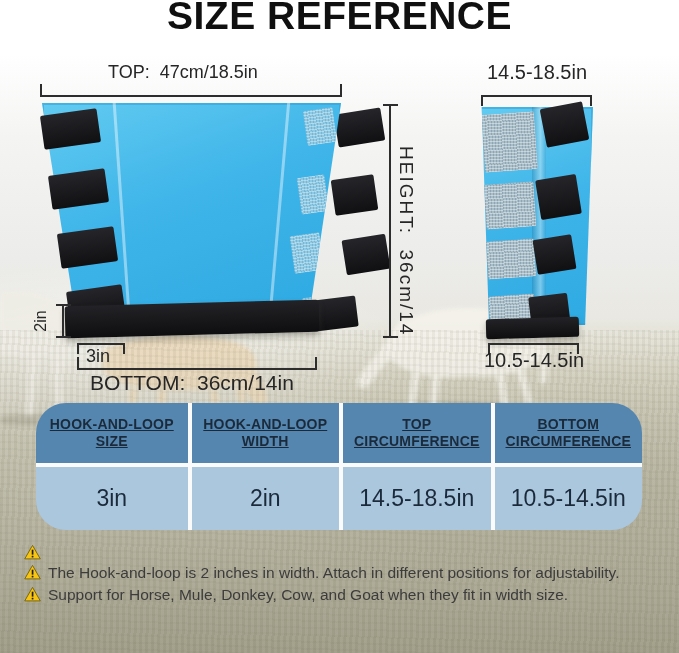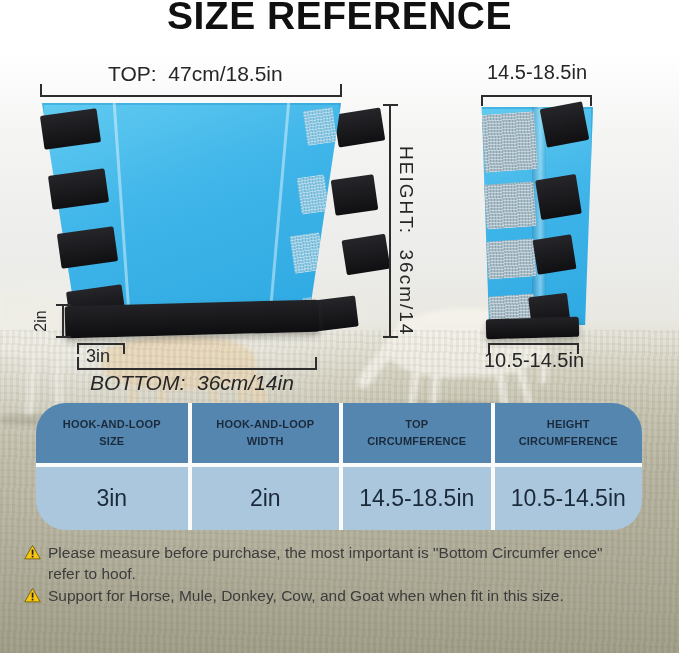--- a/index.html
+++ b/index.html
@@ -50,21 +50,21 @@
   .band{position:absolute;background:linear-gradient(180deg,#232327,#0e0e10);border-radius:3px;
         box-shadow:0 4px 6px rgba(60,60,48,.35);}
   .fold{position:absolute;top:0;bottom:0;width:14px;
         background:linear-gradient(90deg,rgba(20,90,130,.25),rgba(255,255,255,.35) 60%,rgba(20,90,130,.12));}
 
   
   .size-table{position:absolute;left:36px;top:403px;width:606px;display:grid;
               grid-template-columns:1fr 1fr 1fr 1fr;grid-template-rows:60px 67px;}
   .tcell{box-sizing:border-box;display:flex;flex-direction:column;align-items:center;justify-content:center;
          color:var(--table-text,#1b2a3a);text-align:center;}
-  .th{background:var(--table-header-bg,#5586b0);font-size:11px;font-weight:700;letter-spacing:.2px;line-height:17px;}
+  .th{background:var(--table-header-bg,#5586b0);font-size:14px;font-weight:700;letter-spacing:.2px;line-height:17px;text-decoration:underline;}
   .td{background:var(--table-row-bg,#abc7de);font-size:23px;font-weight:500;}
   .bL{border-left:4px solid #fafbfa;}
   .bT{border-top:4px solid #fafbfa;}
   .rTL{border-top-left-radius:30px;} .rTR{border-top-right-radius:30px;}
   .rBL{border-bottom-left-radius:30px;} .rBR{border-bottom-right-radius:30px;}
 
   
   .notes{position:absolute;left:24px;top:542px;width:636px;color:var(--note-text,#3c3c3c);
          font-size:15.5px;line-height:21px;}
   .note{display:flex;gap:7px;align-items:flex-start;margin-bottom:1px;}
@@ -105,21 +105,21 @@
         <path d="M432,375 L430,410 L436,410 L440,377 Z"></path>
       <path d="M496,374 L502,408 L508,407 L504,372 Z"></path>
         <path d="M516,370 L526,404 L532,402 L524,368 Z"></path>
       <path d="M540,332 C548,344 550,362 546,380 C545,386 541,386 540,380 C542,362 540,348 534,338 Z"></path>
     </g>
   </svg>
   <div class="grass"></div>
 
   <div class="title">SIZE REFERENCE</div>
 
-  <div class="m-label" style="left:108px;top:62px;font-size:21px;">TOP:  47cm/18.5in</div>
+  <div class="m-label" style="left:108px;top:62px;font-size:18px;">TOP:  47cm/18.5in</div>
   <div class="hline up" style="left:40px;top:95px;width:302px;"></div>
 
   <div class="strap" style="left:336px;top:111px;width:47px;height:33px;transform:rotate(-9deg);"></div>
   <div class="strap" style="left:333px;top:177px;width:43px;height:36px;transform:rotate(-8deg);"></div>
   <div class="strap" style="left:344px;top:237px;width:44px;height:35px;transform:rotate(-9deg);"></div>
   <div class="strap" style="left:314px;top:298px;width:43px;height:31px;transform:rotate(-7deg);"></div>
 
   <div class="blue-body" style="left:42px;top:103px;width:299px;height:209px;clip-path:polygon(0 0,100% 0,89.5% 100%,11% 100%);">
     <div class="seam" style="left:26%;transform:rotate(-4deg);"></div>
     <div class="seam" style="left:79%;transform:rotate(5deg);"></div>
@@ -137,21 +137,21 @@
   <div class="band" style="left:65px;top:303px;width:254px;height:32px;transform:rotate(-1.5deg);"></div>
 
   <div class="vline" style="left:389px;top:104px;height:234px;"></div>
   <div class="m-label vert" style="left:395px;top:146px;font-size:19px;letter-spacing:2px;">HEIGHT:  36cm/14</div>
 
   <div class="vline" style="left:62px;top:304px;height:34px;"></div>
   <div class="m-label" style="left:26px;top:310px;width:34px;height:22px;font-size:16px;transform:rotate(-90deg);text-align:center;">2in</div>
   <div class="hline down" style="left:77px;top:343px;width:48px;"></div>
   <div class="m-label" style="left:86px;top:346px;font-size:18px;">3in</div>
   <div class="hline up" style="left:77px;top:368px;width:240px;"></div>
-  <div class="m-label" style="left:90px;top:371px;font-size:21px;font-style:italic;">BOTTOM:  36cm/14in</div>
+  <div class="m-label" style="left:90px;top:371px;font-size:21px;">BOTTOM:  36cm/14in</div>
 
   <div class="m-label" style="left:480px;top:61px;width:114px;font-size:20px;text-align:center;">14.5-18.5in</div>
   <div class="hline down" style="left:481px;top:95px;width:111px;"></div>
 
   <div class="blue-body" style="left:480px;top:107px;width:113px;height:218px;clip-path:polygon(1.5% 0,100% 0,93% 100%,8% 100%);">
     <div class="fold" style="left:52px;"></div>
     <div class="velcro grey" style="left:3px;top:6px;width:53px;height:58px;transform:rotate(-4deg);"></div>
     <div class="velcro grey" style="left:5px;top:76px;width:50px;height:45px;transform:rotate(-4deg);"></div>
     <div class="velcro grey" style="left:7px;top:133px;width:48px;height:38px;transform:rotate(-4deg);"></div>
     <div class="velcro grey" style="left:9px;top:188px;width:46px;height:32px;transform:rotate(-4deg);"></div>
@@ -172,46 +172,52 @@
     </div>
     <div class="tcell th bL">
       <span>HOOK-AND-LOOP</span>
       <span>WIDTH</span>
     </div>
     <div class="tcell th bL">
       <span>TOP</span>
       <span>CIRCUMFERENCE</span>
     </div>
     <div class="tcell th rTR bL">
-      <span>HEIGHT</span>
+      <span>BOTTOM</span>
       <span>CIRCUMFERENCE</span>
     </div>
     <div class="tcell td bT rBL">3in</div>
     <div class="tcell td bT bL">2in</div>
     <div class="tcell td bT bL">14.5-18.5in</div>
     <div class="tcell td bT bL rBR">10.5-14.5in</div>
   </div>
 
   <div class="notes">
     <div class="note">
       <svg width="17" height="17" viewBox="0 0 24 24">
           <path d="M12 2 L23 21 H1 Z" fill="#f9c513" stroke="#6b5c00" stroke-width="1.2"></path>
           <rect x="10.9" y="8" width="2.4" height="7" fill="#1d1d1d"></rect>
           <rect x="10.9" y="16.6" width="2.4" height="2.4" fill="#1d1d1d"></rect>
         </svg>
-      <div>
-        <div>Please measure before purchase, the most important is "Bottom Circumfer ence"</div>
-        <div>refer to hoof.</div>
-      </div>
     </div>
     <div class="note">
       <svg width="17" height="17" viewBox="0 0 24 24">
           <path d="M12 2 L23 21 H1 Z" fill="#f9c513" stroke="#6b5c00" stroke-width="1.2"></path>
           <rect x="10.9" y="8" width="2.4" height="7" fill="#1d1d1d"></rect>
           <rect x="10.9" y="16.6" width="2.4" height="2.4" fill="#1d1d1d"></rect>
         </svg>
       <div>
-        <div>Support for Horse, Mule, Donkey, Cow, and Goat when when fit in this size.</div>
+        <div>The Hook-and-loop is 2 inches in width. Attach in different positions for adjustability.</div>
       </div>
     </div>
+    <div class="note">
+      <svg width="17" height="17" viewBox="0 0 24 24">
+          <path d="M12 2 L23 21 H1 Z" fill="#f9c513" stroke="#6b5c00" stroke-width="1.2"></path>
+          <rect x="10.9" y="8" width="2.4" height="7" fill="#1d1d1d"></rect>
+          <rect x="10.9" y="16.6" width="2.4" height="2.4" fill="#1d1d1d"></rect>
+        </svg>
+      <div>
+        <div>Support for Horse, Mule, Donkey, Cow, and Goat when they fit in width size.</div>
+      </div>
+    </div>
   </div>
 
 </div>
 
 </body></html>

